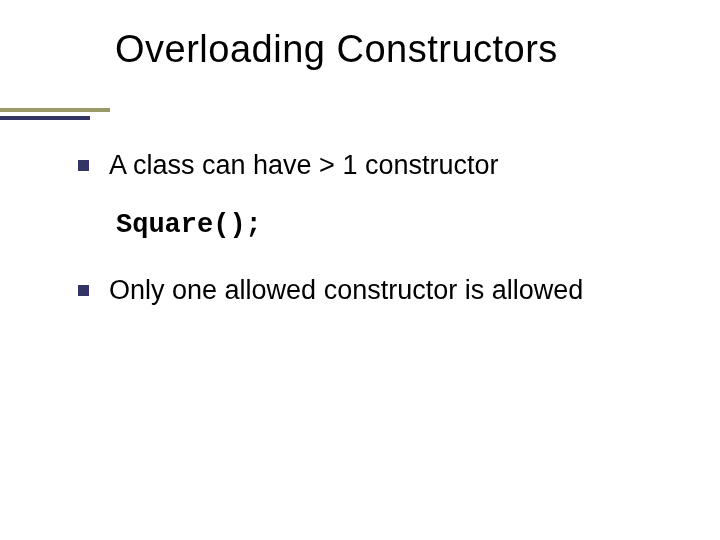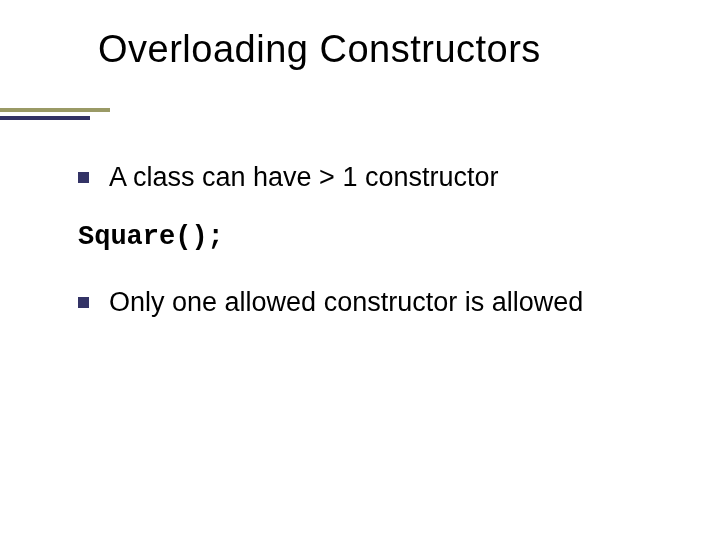--- a/index.html
+++ b/index.html
@@ -13,21 +13,21 @@
     overflow: hidden;
   }
   .slide {
     position: relative;
     width: 720px;
     height: 540px;
     box-sizing: border-box;
   }
   .title {
     position: absolute;
-    left: 98px;
+    left: 115px;
     top: 28px;
     font-size: 38px;
     font-weight: 400;
     letter-spacing: 0.5px;
     font-family: Verdana, Geneva, sans-serif;
   }
   .rule-group {
     position: absolute;
     left: 0;
     top: 108px;
@@ -45,21 +45,21 @@
     position: absolute;
     left: 0;
     top: 8px;
     width: 90px;
     height: 4px;
     background: #333366;
   }
   .content {
     position: absolute;
     left: 78px;
-    top: 160px;
+    top: 148px;
     right: 60px;
   }
   .bullet-row {
     display: flex;
     align-items: flex-start;
     margin-bottom: 18px;
   }
   .bullet-marker {
     width: 11px;
     height: 11px;
@@ -67,20 +67,21 @@
     margin-top: 12px;
     margin-right: 20px;
     flex-shrink: 0;
   }
   .bullet-text {
     font-size: 27px;
     line-height: 1.3;
     font-family: Verdana, Geneva, sans-serif;
   }
   .code-block {
+    margin-left: 38px;
     margin-top: 10px;
     margin-bottom: 22px;
   }
   .code-line {
     font-family: "Courier New", Courier, monospace;
     font-weight: bold;
     font-size: 27px;
     line-height: 1.85;
   }
 </style>

